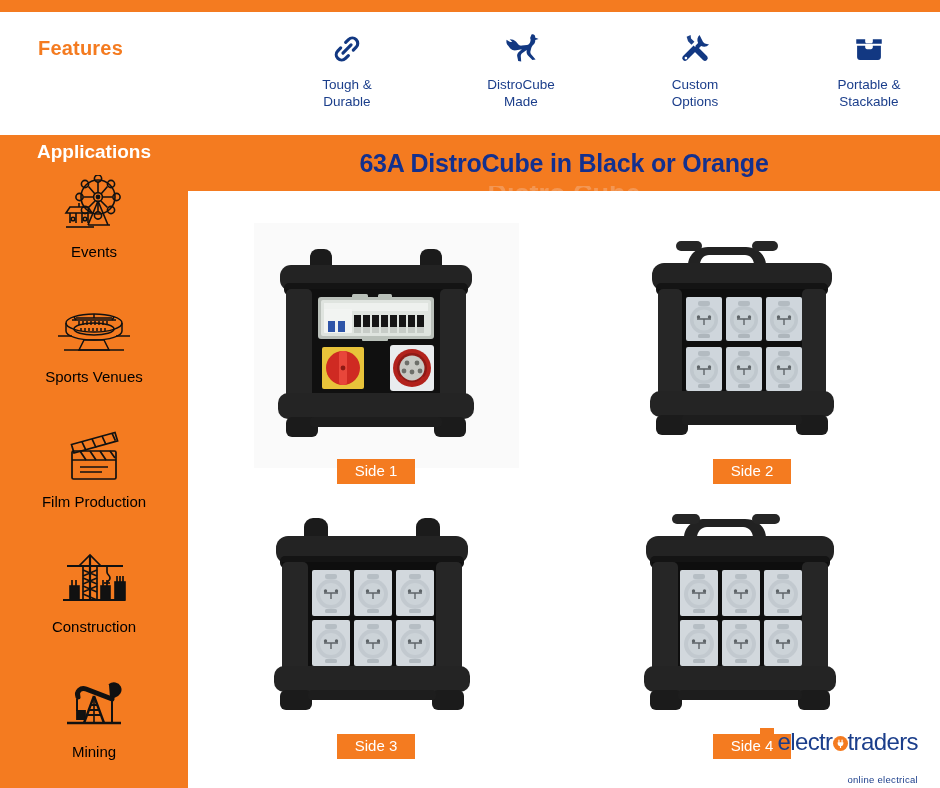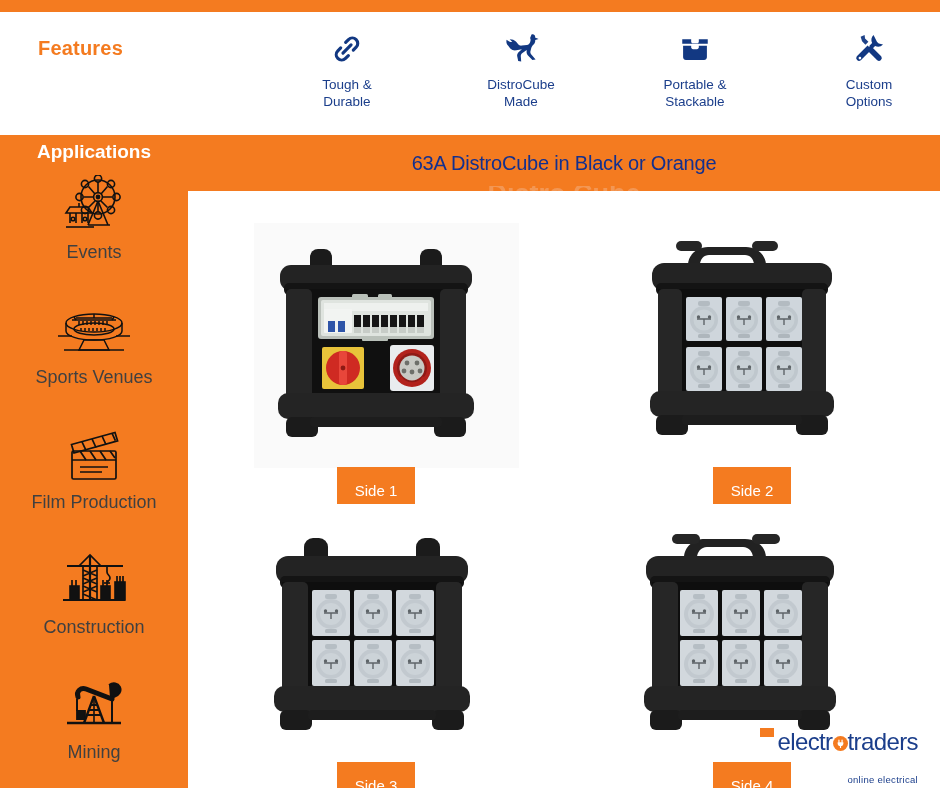--- a/index.html
+++ b/index.html
@@ -62,21 +62,21 @@
   
   .band {
     position: absolute; left: 0; top: 135px;
     width: 940px; height: 56px;
     background: #F47B20;
   }
   .band-title {
     position: absolute; left: 188px; top: 135px;
     width: 752px; height: 56px;
     display: flex; align-items: center; justify-content: center;
-    font-size: 20px; font-weight: normal;
+    font-size: 25px; font-weight: bold;
     color: #13308e;
     letter-spacing: -.2px;
   }
   
   .band-title-sub {
     position: absolute; left: 188px; top: 186px;
     width: 752px; height: 22px;
     overflow: hidden;
     display: flex; align-items: flex-start; justify-content: center;
     pointer-events: none;
@@ -111,21 +111,21 @@
     display: flex; flex-direction: column;
     align-items: center; justify-content: flex-start;
   }
   .side-ico {
     height: 74px; width: 90px;
     display: flex; align-items: center; justify-content: center;
     color: #111111;
   }
   .side-ico svg { display: block; }
   .side-label {
-    font-size: 18px; color: #404040;
+    font-size: 15px; color: #000000;
     text-align: center; line-height: 18px;
   }
 
   
   .main {
     position: absolute; left: 188px; top: 191px;
     width: 752px; height: 597px;
     background: #ffffff;
   }
   .grid {
@@ -147,22 +147,22 @@
     background: #FAFAFA;
   }
   .shot {
     position: relative;
     width: 252px; height: 222px;
     margin-top: 40px;
   }
   .cell.r2 .shot { margin-top: 22px; }
   .badge {
     position: relative;
-    margin-top: 14px;
-    padding: 15px 18px 4px;
+    margin-top: 6px;
+    padding: 3px 18px 4px;
     background: #F47B20;
     color: #ffffff;
     font-size: 15px;
     line-height: 18px;
   }
 
   
   .cube { position: absolute; left: 0; top: 0; width: 252px; height: 222px; }
   .cube svg { display: block; width: 252px; height: 222px; }
 
@@ -227,47 +227,47 @@
 
 
       <div class="feature">
         <span class="feature-ico">
           <svg width="40" height="34" viewBox="0 0 40 34">
             <path d="M30.5 2.6c.9-.6 2.1-.5 2.9.3.7.7 1 1.8.6 2.7l3.6 1.4-3.4 1.1c.2 1.6-.4 3.2-1.6 4.3-1.1 1-2 2.4-2.4 3.9l-.8 3.3c-.2.9.1 1.9.7 2.6l4.5 5.3-3.2.6-4.4-4.6c-1-1-1.5-2.4-1.4-3.8l.1-1.8-4.6 3.4c-.9.7-1.4 1.8-1.3 2.9l.4 5.2-3-.5-1-4.6c-.3-1.6.3-3.3 1.6-4.4l3.1-2.6-5.6 1c-2.2.4-4.4-.3-6-1.8L7 13.4c-1.1-1-1.7-2.5-1.6-4l.1-1.6 2.7 1.7c.4.2.8.4 1.2.4l1.9.2-2.6-2.9 2.1.3c1.9.3 3.6 1.3 4.8 2.8l1.4 1.8c.9 1.1 2.3 1.7 3.7 1.5l5.2-.7c1.6-.2 2.9-1.4 3.3-3l.3-1.2c.2-.9.1-1.9-.4-2.7z" fill="#123882"></path>
           </svg>
         </span>
         <span class="feature-label">DistroCube
 Made</span>
-      </div>
-
-      <div class="feature">
-        <span class="feature-ico">
-          <svg width="36" height="34" viewBox="0 0 24 24">
-            <path d="M3 5.2h6.3v1.6c0 .6.5 1.1 1.1 1.1h3.2c.6 0 1.1-.5 1.1-1.1V5.2H21v3.1H3z" fill="#123882"></path>
-            <path d="M3.6 9.7h5.7v1.1c0 .7.6 1.3 1.3 1.3h2.8c.7 0 1.3-.6 1.3-1.3V9.7h5.7v8.1c0 1.1-.9 2-2 2H5.6c-1.1 0-2-.9-2-2z" fill="#123882"></path>
-          </svg>
-        </span>
-        <span class="feature-label">Portable &amp;
-Stackable</span>
       </div>
 
       <div class="feature">
         <span class="feature-ico">
           <svg width="34" height="34" viewBox="0 0 24 24">
             <g fill="#123882">
               <path d="M15.2 2.2a5 5 0 0 0-1 5.6l-1.9 1.9 2.1 2.1 1.9-1.9a5 5 0 0 0 5.6-1l-3-.7-1.2-1.2z"></path>
               <path d="M3.4 17.2 11 9.6l2.8 2.8-7.6 7.6a2 2 0 0 1-2.8-2.8z"></path>
               <path d="M8.9 2.2 6.1 3.3l1 3.3 2.4 2.4 2.1-2.1-2.4-2.4z" opacity=".95"></path>
               <path d="M20.6 17.2 13 9.6l-2.8 2.8 7.6 7.6a2 2 0 0 0 2.8-2.8z"></path>
               <circle cx="5.6" cy="18.4" r=".95" fill="#ffffff"></circle>
             </g>
           </svg>
         </span>
         <span class="feature-label">Custom
 Options</span>
+      </div>
+
+      <div class="feature">
+        <span class="feature-ico">
+          <svg width="36" height="34" viewBox="0 0 24 24">
+            <path d="M3 5.2h6.3v1.6c0 .6.5 1.1 1.1 1.1h3.2c.6 0 1.1-.5 1.1-1.1V5.2H21v3.1H3z" fill="#123882"></path>
+            <path d="M3.6 9.7h5.7v1.1c0 .7.6 1.3 1.3 1.3h2.8c.7 0 1.3-.6 1.3-1.3V9.7h5.7v8.1c0 1.1-.9 2-2 2H5.6c-1.1 0-2-.9-2-2z" fill="#123882"></path>
+          </svg>
+        </span>
+        <span class="feature-label">Portable &amp;
+Stackable</span>
       </div>
 
     </div>
   </div>
 
   <div class="band"></div>
   <div class="band-title">63A DistroCube in Black or Orange</div>
   <div class="band-title-sub">
     <span>Distro Cube</span>
   </div>

